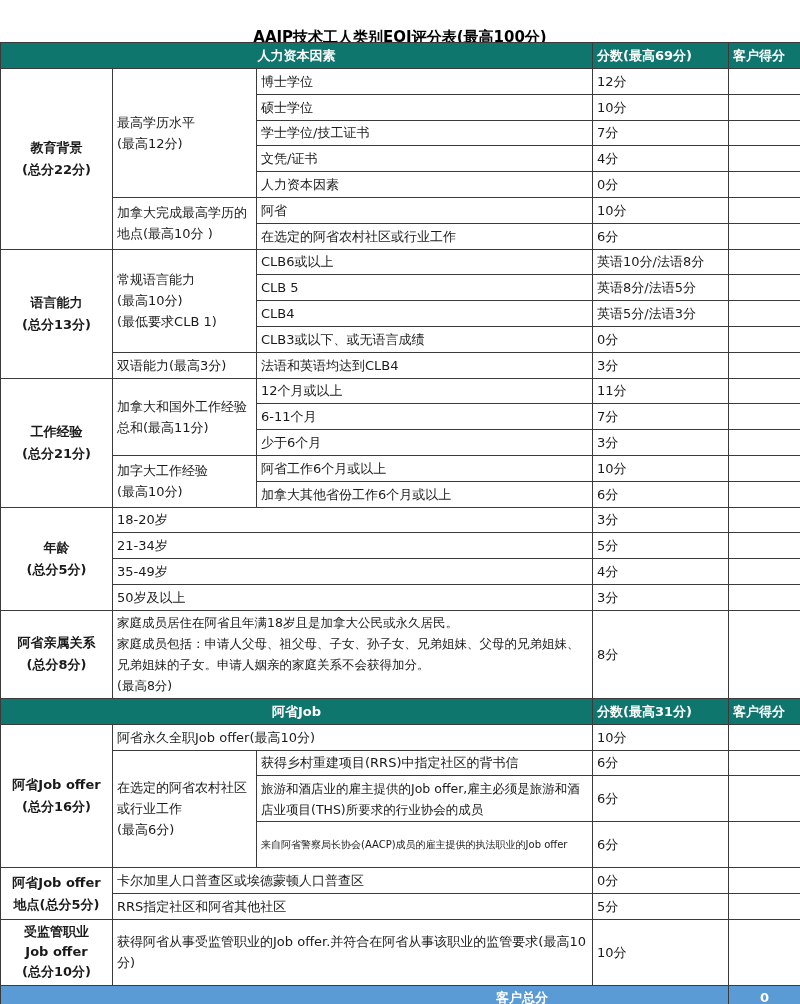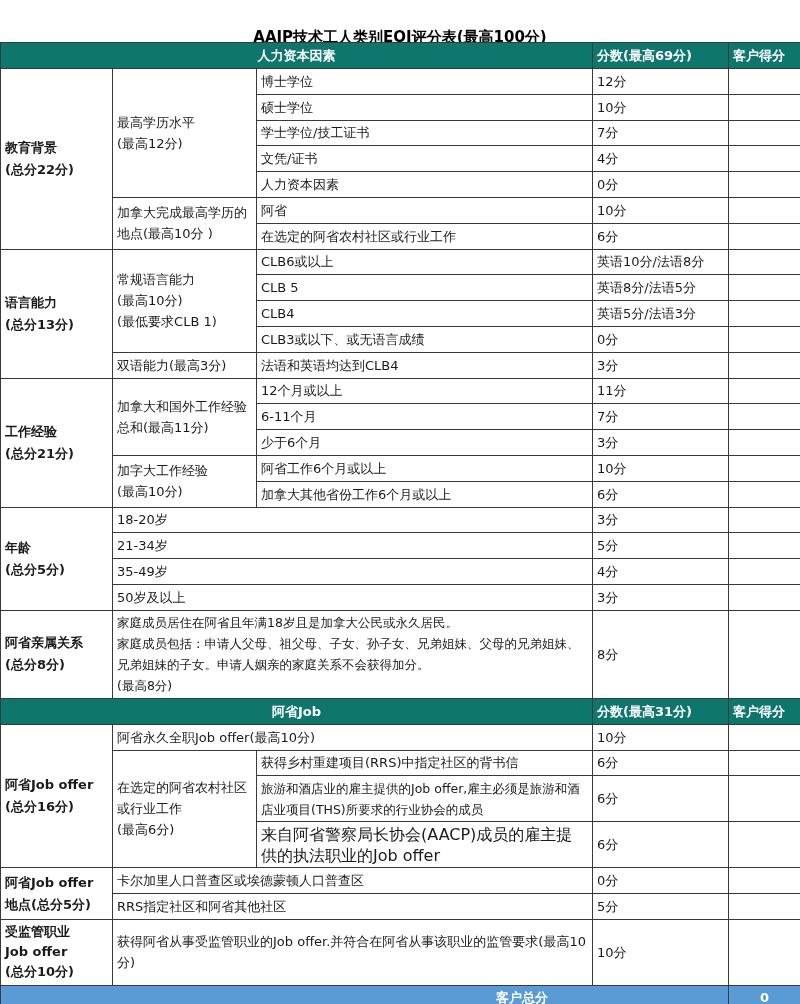--- a/index.html
+++ b/index.html
@@ -18,21 +18,21 @@
   td {
     border: 1px solid #3a3a3a; padding: 0 4px; vertical-align: middle;
     line-height: 21px; overflow: hidden; white-space: nowrap;
   }
   td.wrap { white-space: normal; }
   tr.hdr td {
     background: #0f766e; color: #ffffff; font-weight: bold; height: 25px;
     border-color: #3a3a3a;
   }
   tr.hdr td.center { text-align: center; }
-  td.cat { text-align: left; font-weight: bold; white-space: normal; line-height: 22px; }
+  td.cat { text-align: center; font-weight: bold; white-space: normal; line-height: 22px; }
   tr.r { height: 25.8px; }
   tr.total td { background: #5b9bd5; color: #fff; font-weight: bold; height: 24px; }
   .c-total { text-align: right; padding-right: 180px; }
   .c-zero { text-align: center; }
 </style>
 </head>
 <body>
 
 <div class="title">AAIP技术工人类别EOI评分表(最高100分)</div>
 
@@ -230,21 +230,21 @@
     <td>获得乡村重建项目(RRS)中指定社区的背书信</td>
     <td>6分</td>
     <td></td>
   </tr>
   <tr style="height:46px">
     <td class="wrap" style="font-size:12.5px;margin-left:36px;">旅游和酒店业的雇主提供的Job offer,雇主必须是旅游和酒店业项目(THS)所要求的行业协会的成员</td>
     <td>6分</td>
     <td></td>
   </tr>
   <tr style="height:46px">
-    <td class="wrap" style="font-size:16px;">来自阿省警察局长协会(AACP)成员的雇主提供的执法职业的Job offer</td>
+    <td class="wrap" style="font-size:10px;">来自阿省警察局长协会(AACP)成员的雇主提供的执法职业的Job offer</td>
     <td>6分</td>
     <td></td>
   </tr>
 
   <tr class="r">
     <td rowspan="2" class="cat">
       <div>阿省Job offer</div>
           <div>地点(总分5分)</div>
     </td>
     <td colspan="2">卡尔加里人口普查区或埃德蒙顿人口普查区</td>

